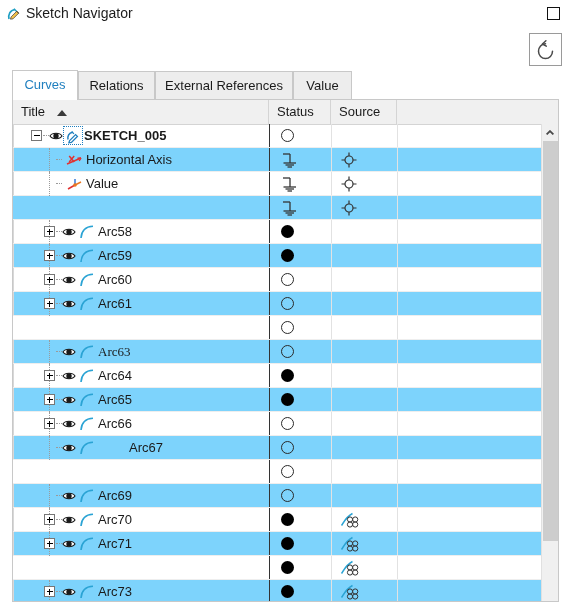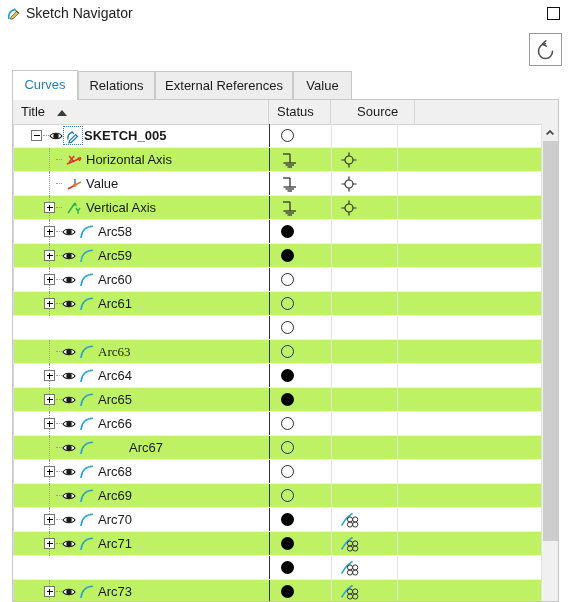--- a/index.html
+++ b/index.html
@@ -35,21 +35,21 @@
          border:1px solid #c8c8c8;box-sizing:border-box;background:#ffffff;overflow:hidden;}
 
   .hdr{position:absolute;left:0;top:0;width:545px;height:24px;background:#f0f0f0;border-bottom:1px solid #d4d4d4;}
   .hdr .hcell{position:absolute;top:0;height:24px;line-height:23px;font-size:13px;color:#1a1a1a;
               border-right:1px solid #d4d4d4;box-sizing:border-box;padding-left:8px;white-space:nowrap;cursor:default;}
   .sort-arrow{display:inline-block;margin-left:12px;vertical-align:middle;
               width:0;height:0;border-left:5px solid transparent;border-right:5px solid transparent;border-bottom:6px solid #3a3a3a;}
 
   .rows{position:absolute;left:0;top:24px;width:529px;height:478px;overflow:hidden;}
   .row{position:relative;height:24px;box-sizing:border-box;border-bottom:1px solid #eeeeee;}
-  .row.alt{background:#bef264;}
+  .row.alt{background:#7dd3fc;}
   .row .cellTitle{position:absolute;left:0;top:0;width:256px;height:23px;}
   .vline{position:absolute;left:0;top:0;width:1px;height:23px;background:#d8d8d8;}
   .sep-status{position:absolute;left:256px;top:0;width:1px;height:23px;background:#333333;}
   .sep-source{position:absolute;left:318px;top:0;width:1px;height:23px;background:#e2e2e2;}
   .sep-value{position:absolute;left:384px;top:0;width:1px;height:23px;background:#e2e2e2;}
 
   .guide{position:absolute;left:36px;top:0;width:0;height:24px;border-left:1px dotted #9a9a9a;}
 
   .exp{position:absolute;width:11px;height:11px;border:1px solid #767676;background:#ffffff;box-sizing:border-box;cursor:default;}
   .exp::before{content:"";position:absolute;left:1.5px;top:4px;width:6px;height:1px;background:#000;}
@@ -107,21 +107,21 @@
       <div class="tab" style="left: 66px; width: 77px;"><span>Relations</span></div>
       <div class="tab" style="left: 143px; width: 138px;"><span>External References</span></div>
       <div class="tab" style="left: 281px; width: 59px;"><span>Value</span></div>
     </div>
 
   <div class="panel">
 
     <div class="hdr" id="hdr">
         <div class="hcell" style="left: 0px; width: 256px;"><span>Title</span><span class="sort-arrow"></span></div>
         <div class="hcell" style="left: 256px; width: 62px;"><span>Status</span></div>
-        <div class="hcell" style="left: 336px; width: 66px;"><span>Source</span></div>
+        <div class="hcell" style="left: 318px; width: 66px;"><span>Source</span></div>
       </div>
 
     <div class="rows" id="rows">
         <div class="row">
           <div class="cellTitle">
             <div class="vline"></div>
             <div class="exp" style="left: 18px; top: 6px;"></div>
             <div class="dot-connect" style="left: 30px; top: 11px; width: 6px;"></div>
             <span class="icon" style="left: 36px; top: 5px;"><svg width="14" height="14" viewBox="0 0 14 14">
                 <path d="M1 7 C3.2 3.4 10.8 3.4 13 7 C10.8 10.6 3.2 10.6 1 7 Z" fill="#ffffff" stroke="#1a1a1a" stroke-width="1.1"></path>
@@ -203,32 +203,20 @@
           </div>
           <div class="source-ico">
             <span class="icon" style="left: 1px; top: 3px;"><svg width="18" height="18" viewBox="0 0 18 18">
                 <circle cx="9" cy="9" r="4" fill="none" stroke="#333" stroke-width="1.2"></circle>
          <path d="M9 1.5 L9 5 M9 13 L9 16.5 M1.5 9 L5 9 M13 9 L16.5 9" stroke="#333" stroke-width="1.2"></path>
               </svg></span>
           </div>
           <div class="lbl" style="left: 392px;"></div>
         </div>
         <div class="row alt">
-          <div class="cellTitle">
-            <div class="vline"></div>
-            <div class="guide"></div>
-            <div class="exp plus" style="left: 31px; top: 6px;"></div>
-            <div class="dot-connect" style="left: 43px; top: 11px; width: 6px;"></div>
-            <span class="icon" style="left: 53px; top: 4px;"><svg width="18" height="16" viewBox="0 0 18 16">
-                <path d="M2 13 L9 3" stroke="#2ab54a" stroke-width="1.5" fill="none"></path>
-         <path d="M9 3 L7.6 6 M9 3 L10.4 6.2" stroke="#2ab54a" stroke-width="1.4" fill="none"></path>
-         <path d="M10 8 L12 11 L14 8 M12 11 L12 14" stroke="#2ab54a" stroke-width="1.4" fill="none"></path>
-              </svg></span>
-            <span class="lbl" style="left: 73px;">Vertical Axis</span>
-          </div>
           <div class="sep-status"></div>
           <div class="sep-source"></div>
           <div class="sep-value"></div>
           <div class="status-ico">
             <span class="icon" style="left: 0px; top: 3px;"><svg width="20" height="18" viewBox="0 0 20 18">
                 <path d="M13 3 L13 12" stroke="#333" stroke-width="1.3" fill="none"></path>
          <path d="M13 3 L6 3" stroke="#333" stroke-width="1.3" fill="none"></path>
          <path d="M6.5 12 L19 12" stroke="#333" stroke-width="1.3"></path>
          <path d="M8.5 14 L17 14" stroke="#333" stroke-width="1.3"></path>
          <path d="M10.5 16 L15 16" stroke="#333" stroke-width="1.3"></path>
@@ -460,34 +448,20 @@
           <div class="sep-status"></div>
           <div class="sep-source"></div>
           <div class="sep-value"></div>
           <div class="status-ico">
             <span class="circ open"></span>
           </div>
           <div class="source-ico"></div>
           <div class="lbl" style="left: 392px;"></div>
         </div>
         <div class="row">
-          <div class="cellTitle">
-            <div class="vline"></div>
-            <div class="guide"></div>
-            <div class="exp plus" style="left: 31px; top: 6px;"></div>
-            <div class="dot-connect" style="left: 43px; top: 11px; width: 6px;"></div>
-            <span class="icon" style="left: 49px; top: 5px;"><svg width="14" height="14" viewBox="0 0 14 14">
-                <path d="M1 7 C3.2 3.4 10.8 3.4 13 7 C10.8 10.6 3.2 10.6 1 7 Z" fill="#ffffff" stroke="#1a1a1a" stroke-width="1.1"></path>
-         <circle cx="7" cy="7" r="2.7" fill="#1a1a1a"></circle>
-              </svg></span>
-            <span class="icon" style="left: 65px; top: 4px;"><svg width="18" height="16" viewBox="0 0 18 16">
-                <path d="M3 14 C3.5 6.5 8 2.5 15 2.2" stroke="#2aa3d4" stroke-width="1.6" fill="none"></path>
-              </svg></span>
-            <span class="lbl" style="left: 85px;">Arc68</span>
-          </div>
           <div class="sep-status"></div>
           <div class="sep-source"></div>
           <div class="sep-value"></div>
           <div class="status-ico">
             <span class="circ open"></span>
           </div>
           <div class="source-ico"></div>
           <div class="lbl" style="left: 392px;"></div>
         </div>
         <div class="row alt">

